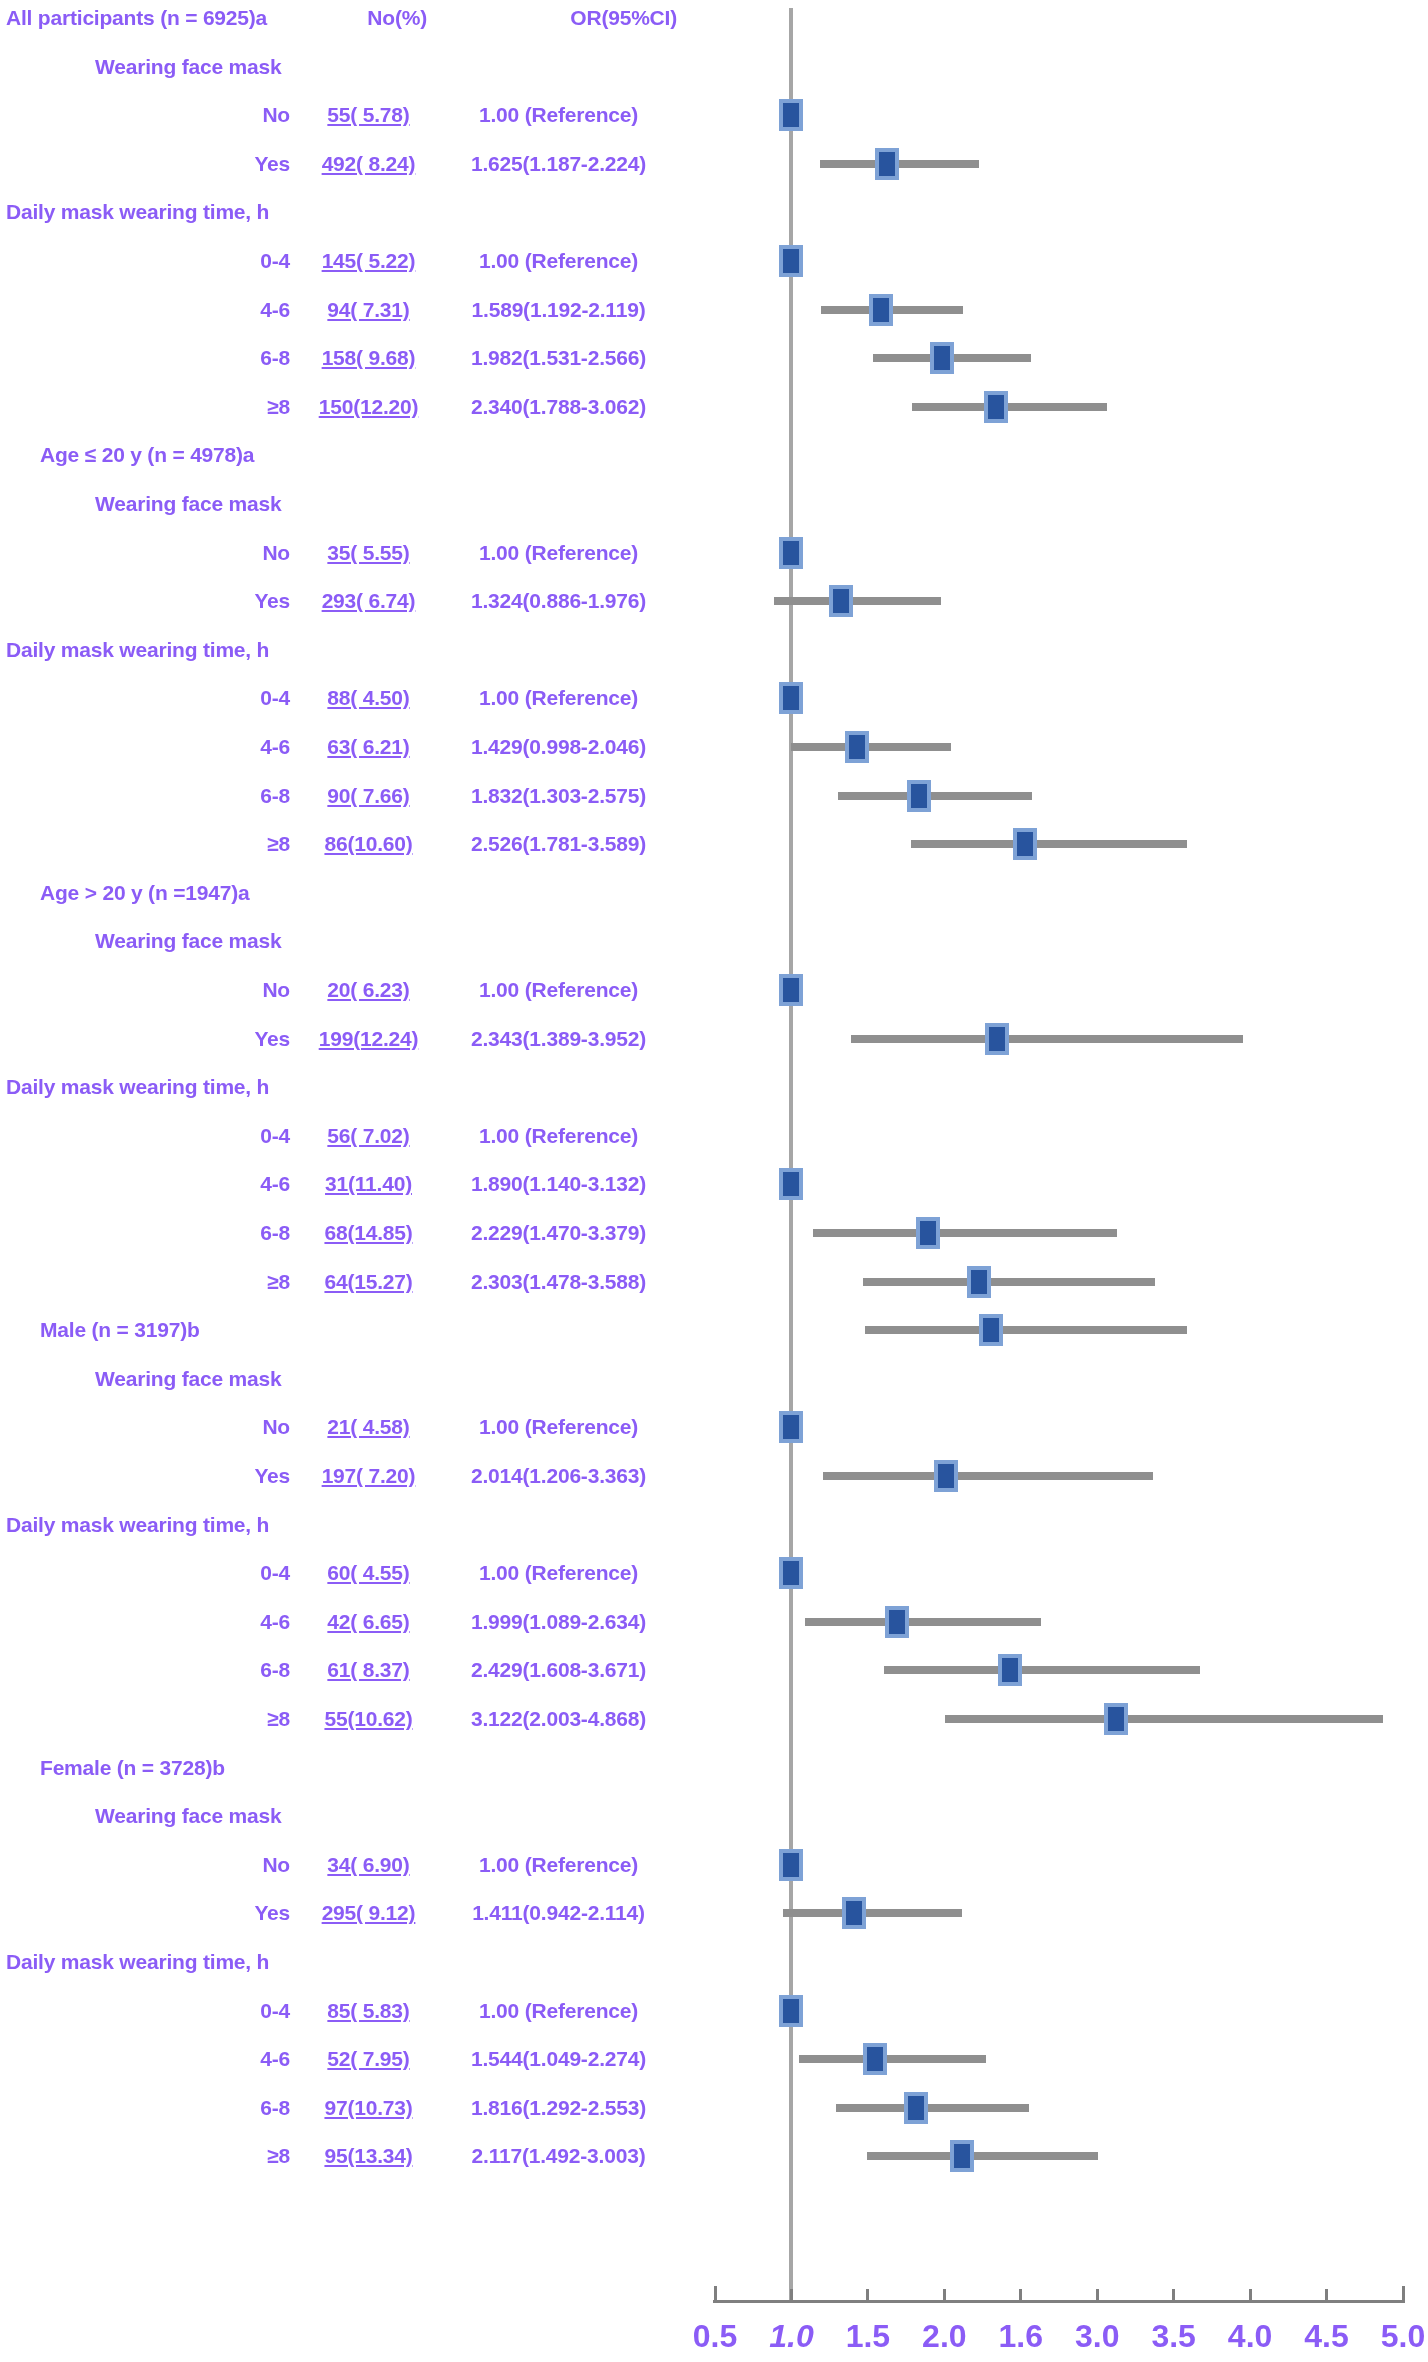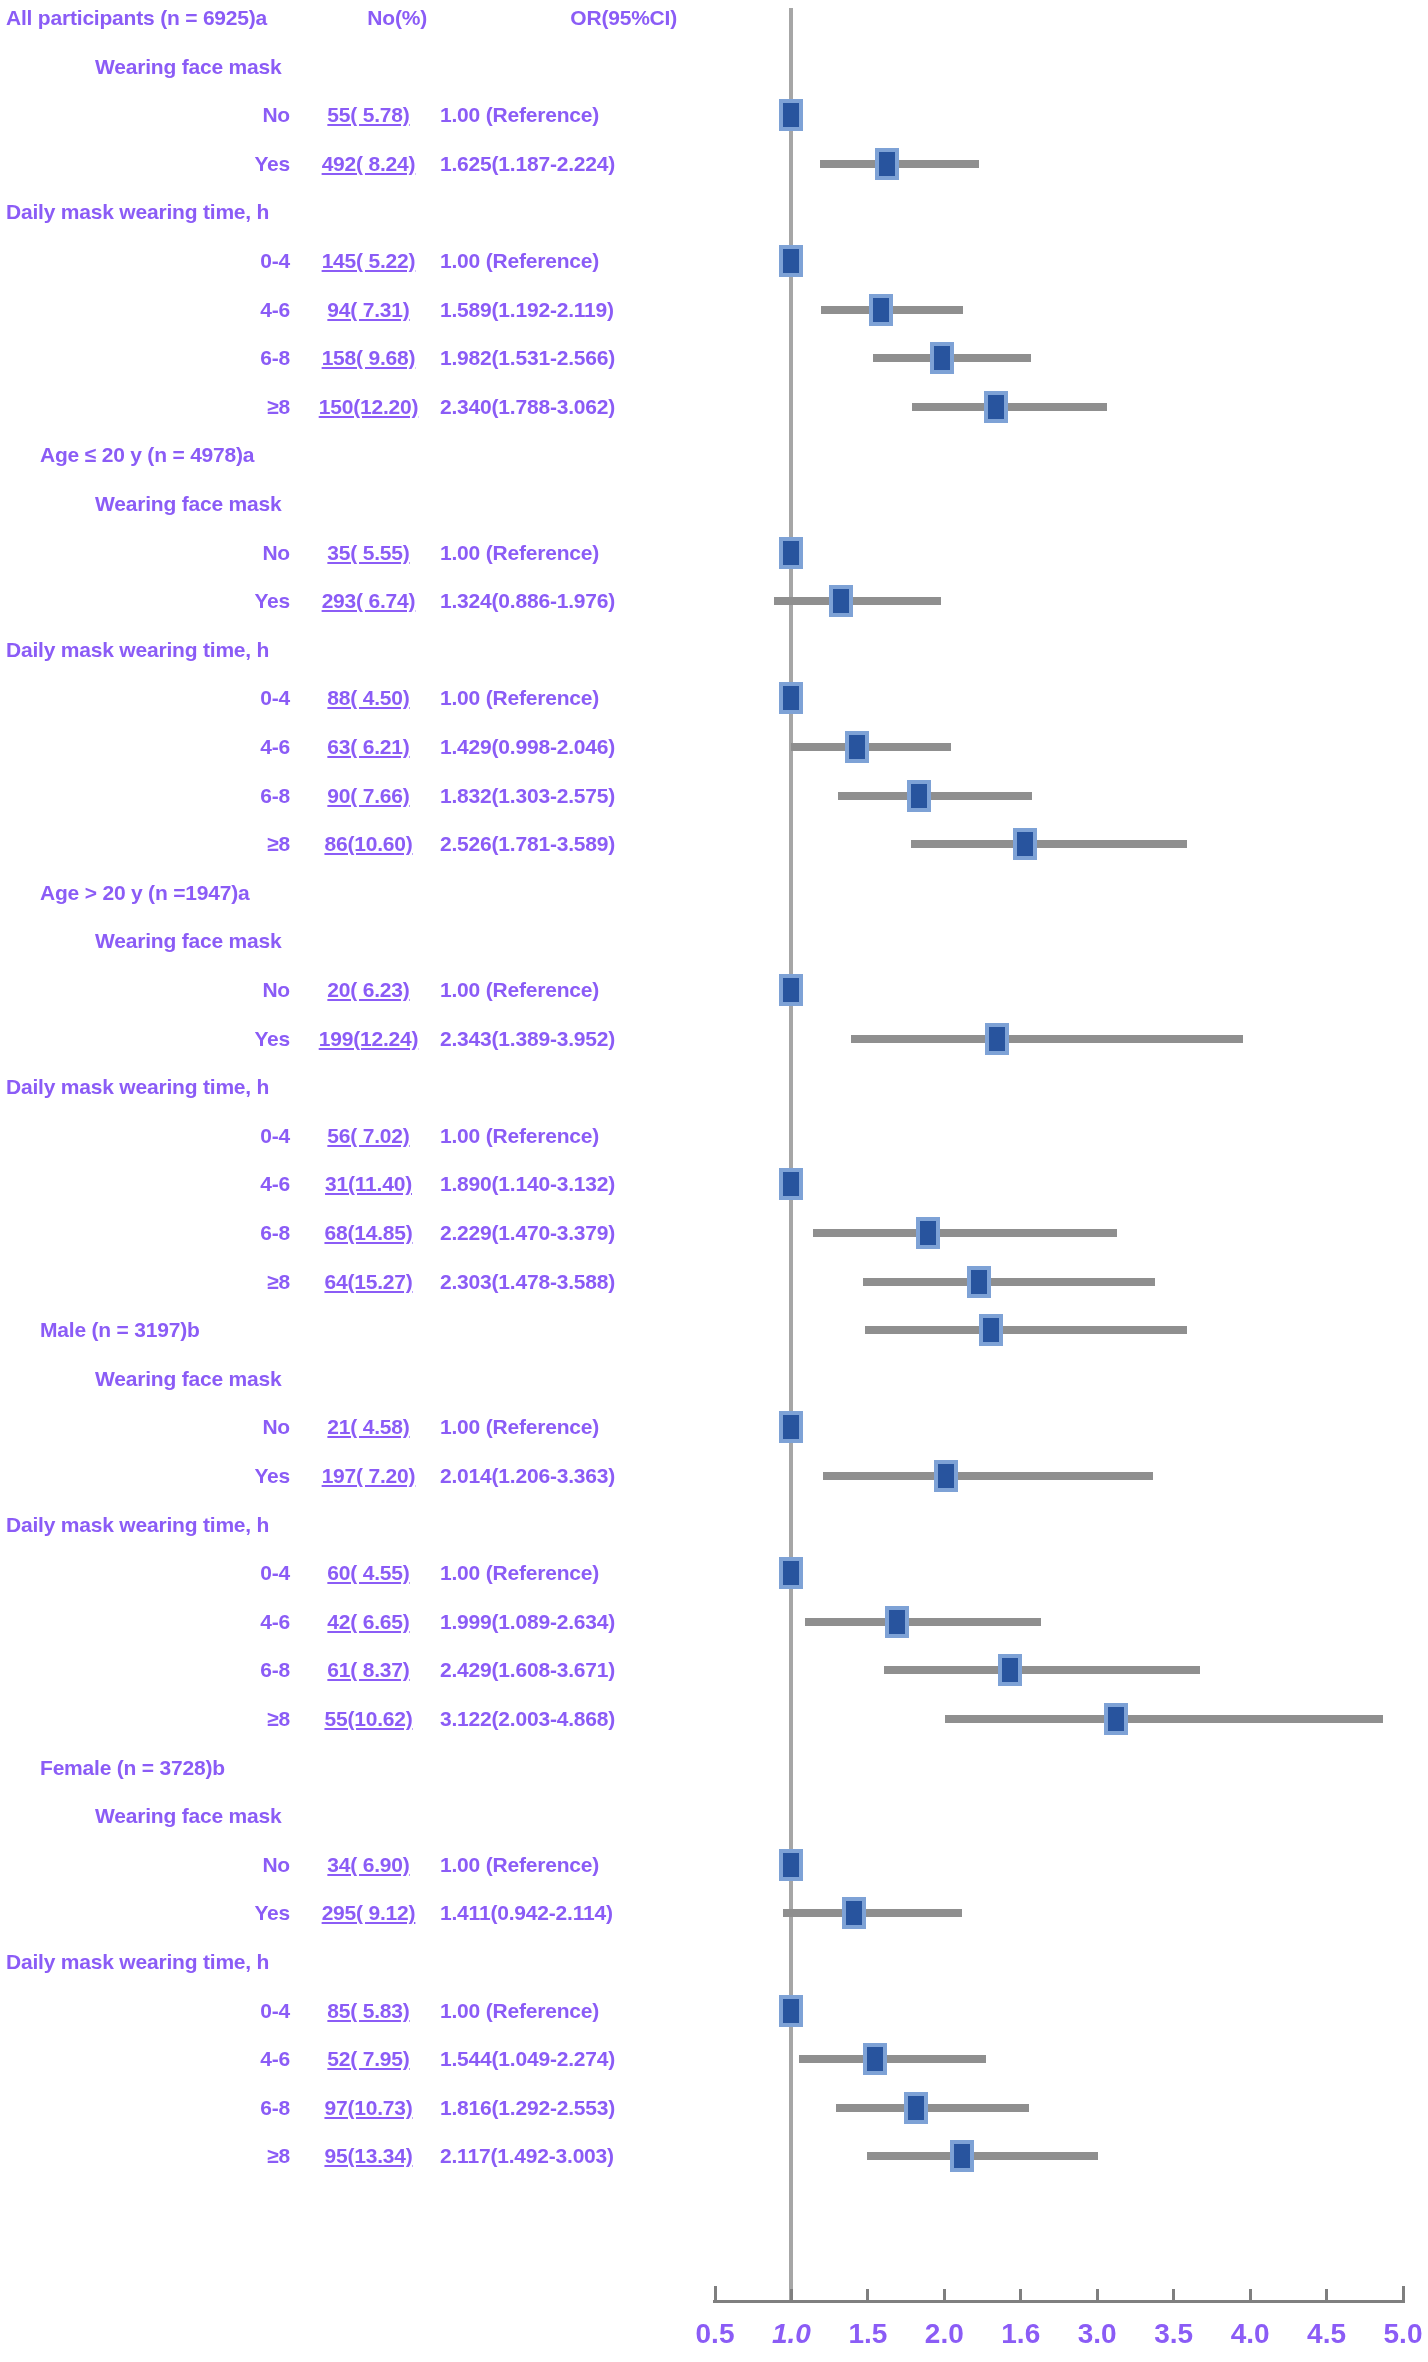--- a/index.html
+++ b/index.html
@@ -13,29 +13,29 @@
     overflow:hidden;
   }
   .trow{position:absolute;left:0;width:720px;height:48px;}
   .cell{position:absolute;top:0;height:48px;line-height:48px;font-size:21px;white-space:nowrap;letter-spacing:-0.2px;}
   .c1-head{left:6px;}
   .c1-section{left:40px;}
   .c1-wearing{left:95px;}
   .c1-daily{left:6px;}
   .c1-data{left:0;width:290px;text-align:right;}
   .c2-data{left:300px;width:137px;text-align:center;text-decoration:underline;}
-  .c3-data{left:440px;width:237px;text-align:left;}
+  .c3-data{left:440px;width:237px;text-align:center;}
   .c2-head{left:280px;width:147px;text-align:right;}
   .c3-head{left:440px;width:237px;text-align:right;}
   .refline{position:absolute;background:#a6a6a6;}
   .cibar{position:absolute;height:8px;background:#8f8f8f;}
   .marker{position:absolute;width:16px;height:24px;background:#28549e;border:4px solid #7ea2d6;}
   .axisline{position:absolute;background:#7f7f7f;}
   .tick{position:absolute;width:3px;background:#7f7f7f;}
-  .ticklabel{position:absolute;width:80px;text-align:center;font-size:28px;font-weight:bold;}
+  .ticklabel{position:absolute;width:80px;text-align:center;font-size:32px;font-weight:bold;}
 </style>
 </head>
 <body>
 
 <div class="figure">
   <div id="text-rows">
       <div class="trow" style="top: -6px;">
         <div class="cell c1-head">All participants (n = 6925)a</div>
         <div class="cell c2-head">No(%)</div>
         <div class="cell c3-head">OR(95%CI)</div>

